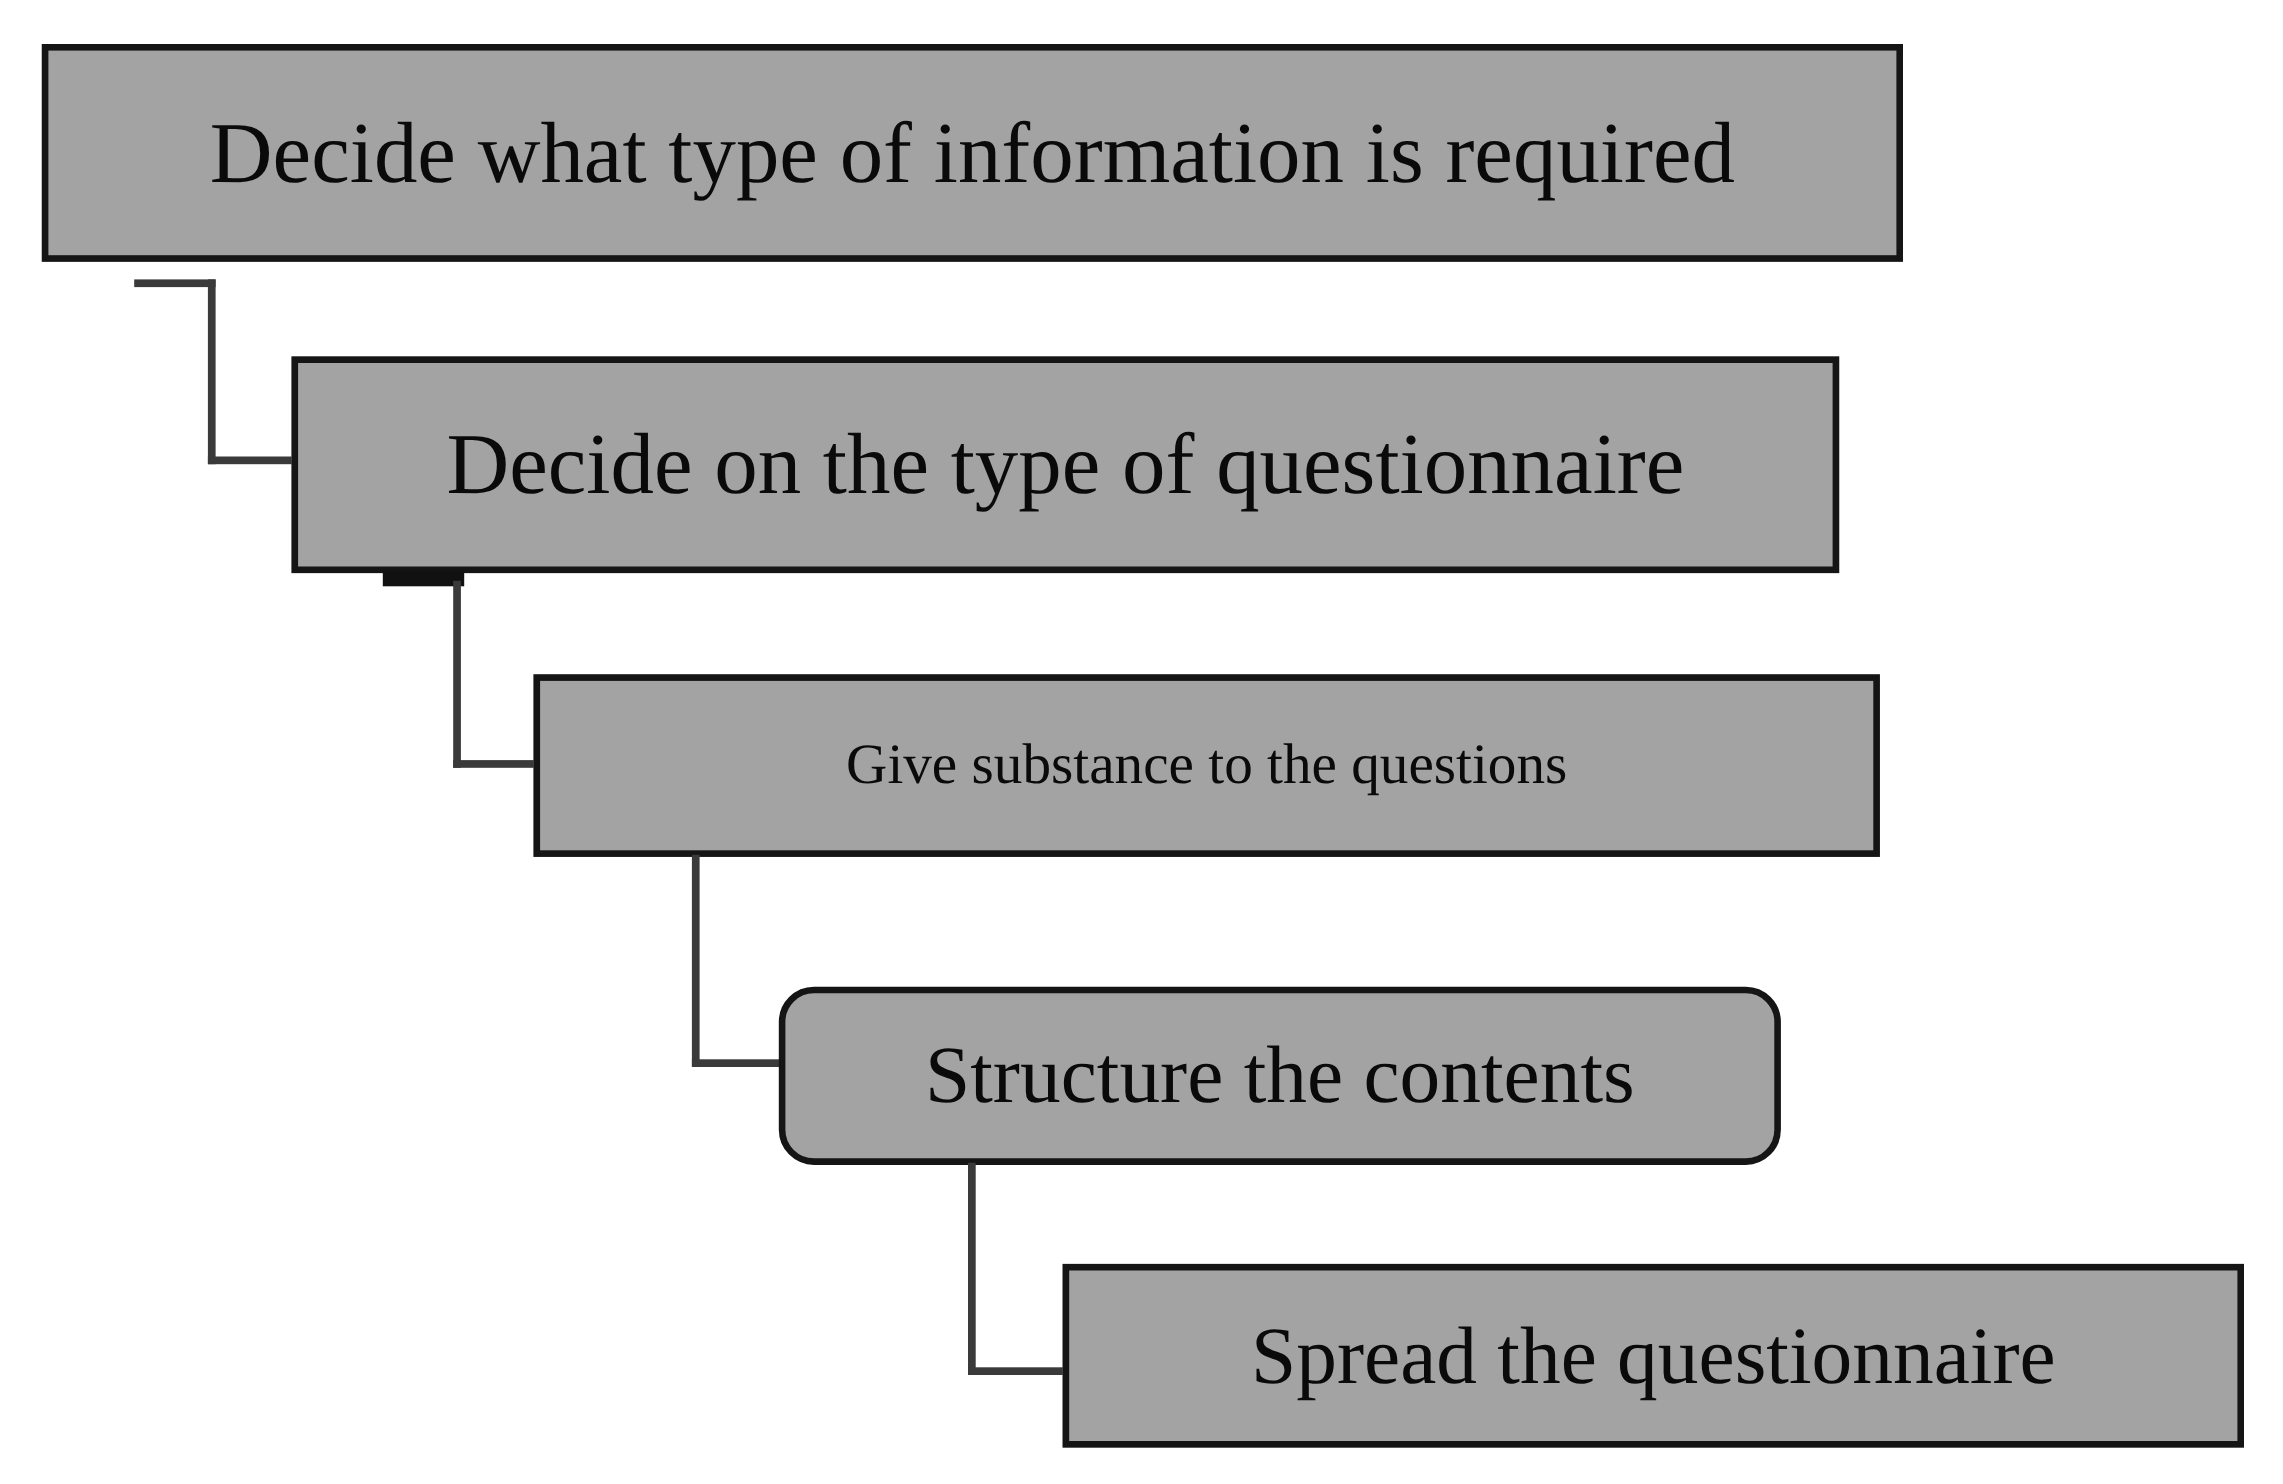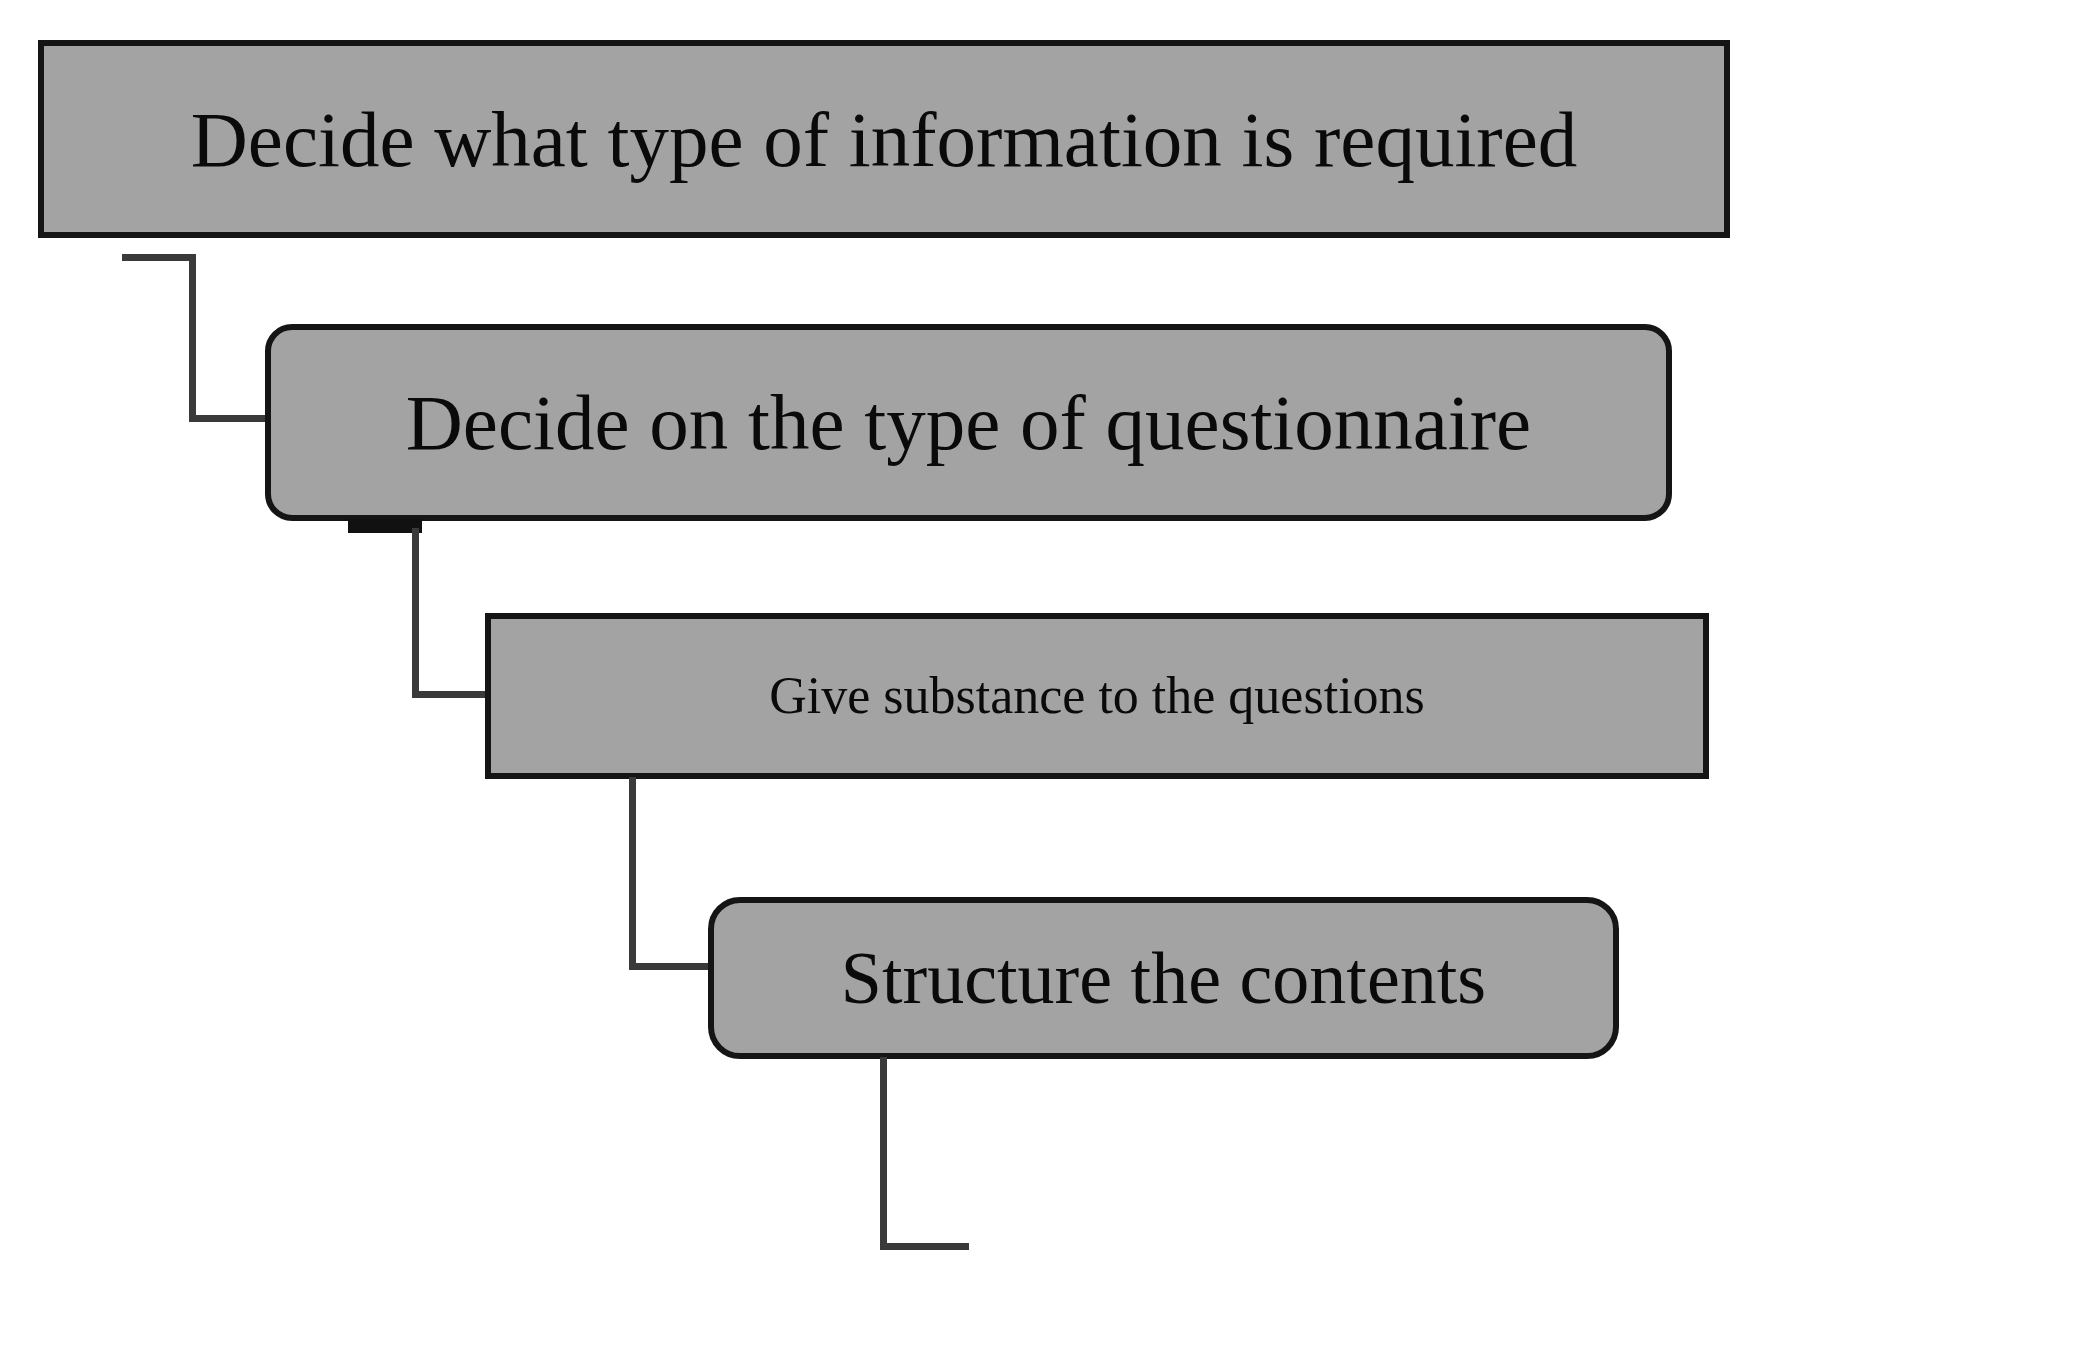--- a/index.html
+++ b/index.html
@@ -22,21 +22,21 @@
     background: #a3a3a3;
     display: flex;
     align-items: center;
     justify-content: center;
     text-align: center;
     color: #0a0a0a;
     white-space: nowrap;
     line-height: 1;
   }
   .box-1 { left: 38px;  top: 40px;   width: 1692px; height: 198px; font-size: 79px; }
-  .box-2 { left: 265px; top: 324px;  width: 1407px; height: 197px; font-size: 79px; border-radius: 27px; }
+  .box-2 { left: 265px; top: 324px;  width: 1407px; height: 197px; font-size: 79px; }
   .box-3 { left: 485px; top: 613px;  width: 1224px; height: 166px; font-size: 52px; }
   .box-4 { left: 708px; top: 897px;  width: 911px;  height: 162px; font-size: 74px; border-radius: 32px; }
   .box-5 { left: 966px; top: 1149px; width: 1074px; height: 167px; font-size: 74px; }
 
   .seg {
     position: absolute;
     background: #3a3a3a;
   }
   
   .c1-stub  { left: 122px; top: 254px; width: 74px;  height: 7px; }
@@ -81,14 +81,17 @@
   <div class="seg c3-vert"></div>
   <div class="seg c3-horiz"></div>
 
   <div class="flow-box box-4">
     <span>Structure the contents</span>
   </div>
 
   <div class="seg c4-vert"></div>
   <div class="seg c4-horiz"></div>
 
+  <div class="flow-box box-5">
+    <span>Spread the questionnaire</span>
+  </div>
 
 </div>
 
 </body></html>

